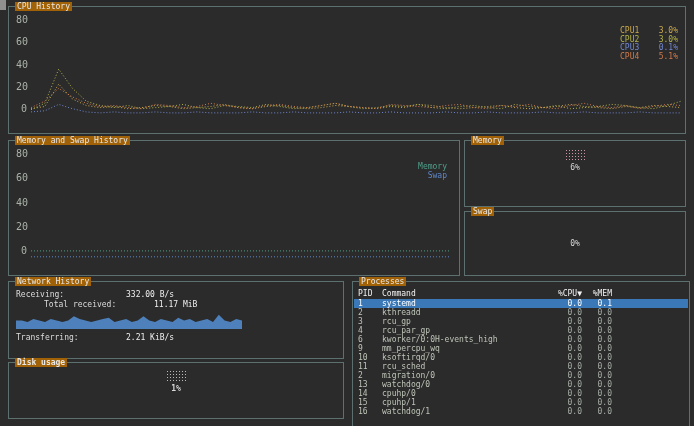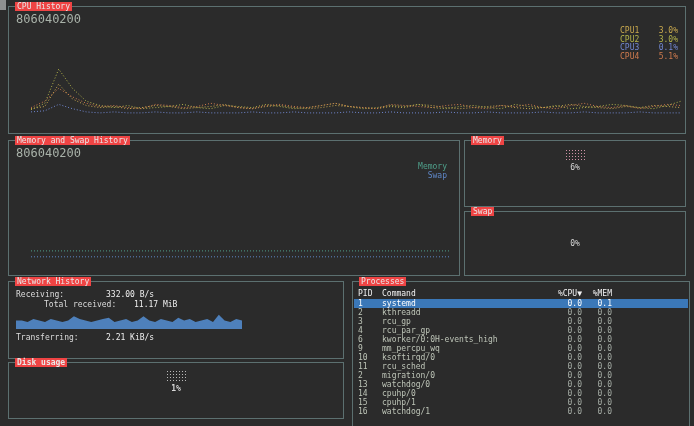--- a/index.html
+++ b/index.html
@@ -2,23 +2,23 @@
 <html><head>
 <meta charset="utf-8">
 <style>
   *{margin:0;padding:0;box-sizing:border-box;}
   body{background:#1e1e1e;}
   .screen{position:relative;width:694px;height:426px;background:#2b2b2b;
     font-family:"DejaVu Sans Mono","Liberation Mono",monospace;font-size:8px;line-height:9px;
     color:#c9cfc9;overflow:hidden;}
   .corner-artifact{position:absolute;left:0;top:0;width:6px;height:10px;background:#8f8f8f;}
   .panel{position:absolute;border:1px solid #5c7070;}
-  .panel-title{position:absolute;top:-5px;left:6px;background:#ef4444;padding:0 2px;color:#e8e8e8;white-space:nowrap;}
-  .ticks{position:absolute;display:flex;flex-direction:row;justify-content:space-between;width:11px;
-    color:#a9b2a9;font-size:12px;line-height:7px;}
+  .panel-title{position:absolute;top:-5px;left:6px;background:#a16207;padding:0 2px;color:#e8e8e8;white-space:nowrap;}
+  .ticks{position:absolute;display:flex;flex-direction:column;justify-content:space-between;width:11px;
+    color:#a9b2a9;font-size:10px;line-height:7px;}
   .ticks span{text-align:right;display:block;}
   .chart{position:absolute;display:block;}
   .legend{position:absolute;}
   .legend-row{display:flex;justify-content:space-between;line-height:8.5px;}
   .mem-legend .legend-row{justify-content:flex-end;}
 
   #cpu-panel{left:8px;top:6px;width:678px;height:128px;}
   #cpu-panel .ticks{left:7px;top:9px;height:96px;}
   #cpu-panel .chart{left:22px;top:13px;}
   #cpu-panel .legend{right:7px;top:20px;width:58px;}
@@ -29,21 +29,21 @@
   #memswap-panel .legend{right:12px;top:22px;width:50px;}
 
   #memory-panel{left:464px;top:140px;width:222px;height:67px;}
   #swap-panel{left:464px;top:211px;width:222px;height:65px;}
   .gauge{display:flex;flex-direction:column;align-items:center;margin-top:8px;gap:3px;}
   .dot-icon{width:20px;height:11px;background-size:3px 3px;}
   .gauge-pct{color:#d8d8d8;}
   .center-pct{display:flex;height:100%;align-items:center;justify-content:center;color:#d8d8d8;}
 
   #network-panel{left:8px;top:281px;width:336px;height:78px;}
-  .net-line{position:absolute;left:7px;display:flex;}
+  .net-line{position:absolute;left:7px;display:flex;gap:20px;}
   .net-label{width:90px;color:#dcdcdc;}
   .net-value{color:#efefef;}
   #net-line1{top:8px;}
   #net-line2{top:18px;margin-left:28px;}
   #network-panel .chart{left:7px;top:30px;}
   #net-line3{top:51px;}
 
   #disk-panel{left:8px;top:362px;width:336px;height:57px;font-weight:bold;}
   #disk-panel .gauge{margin-top:7px;}
 

